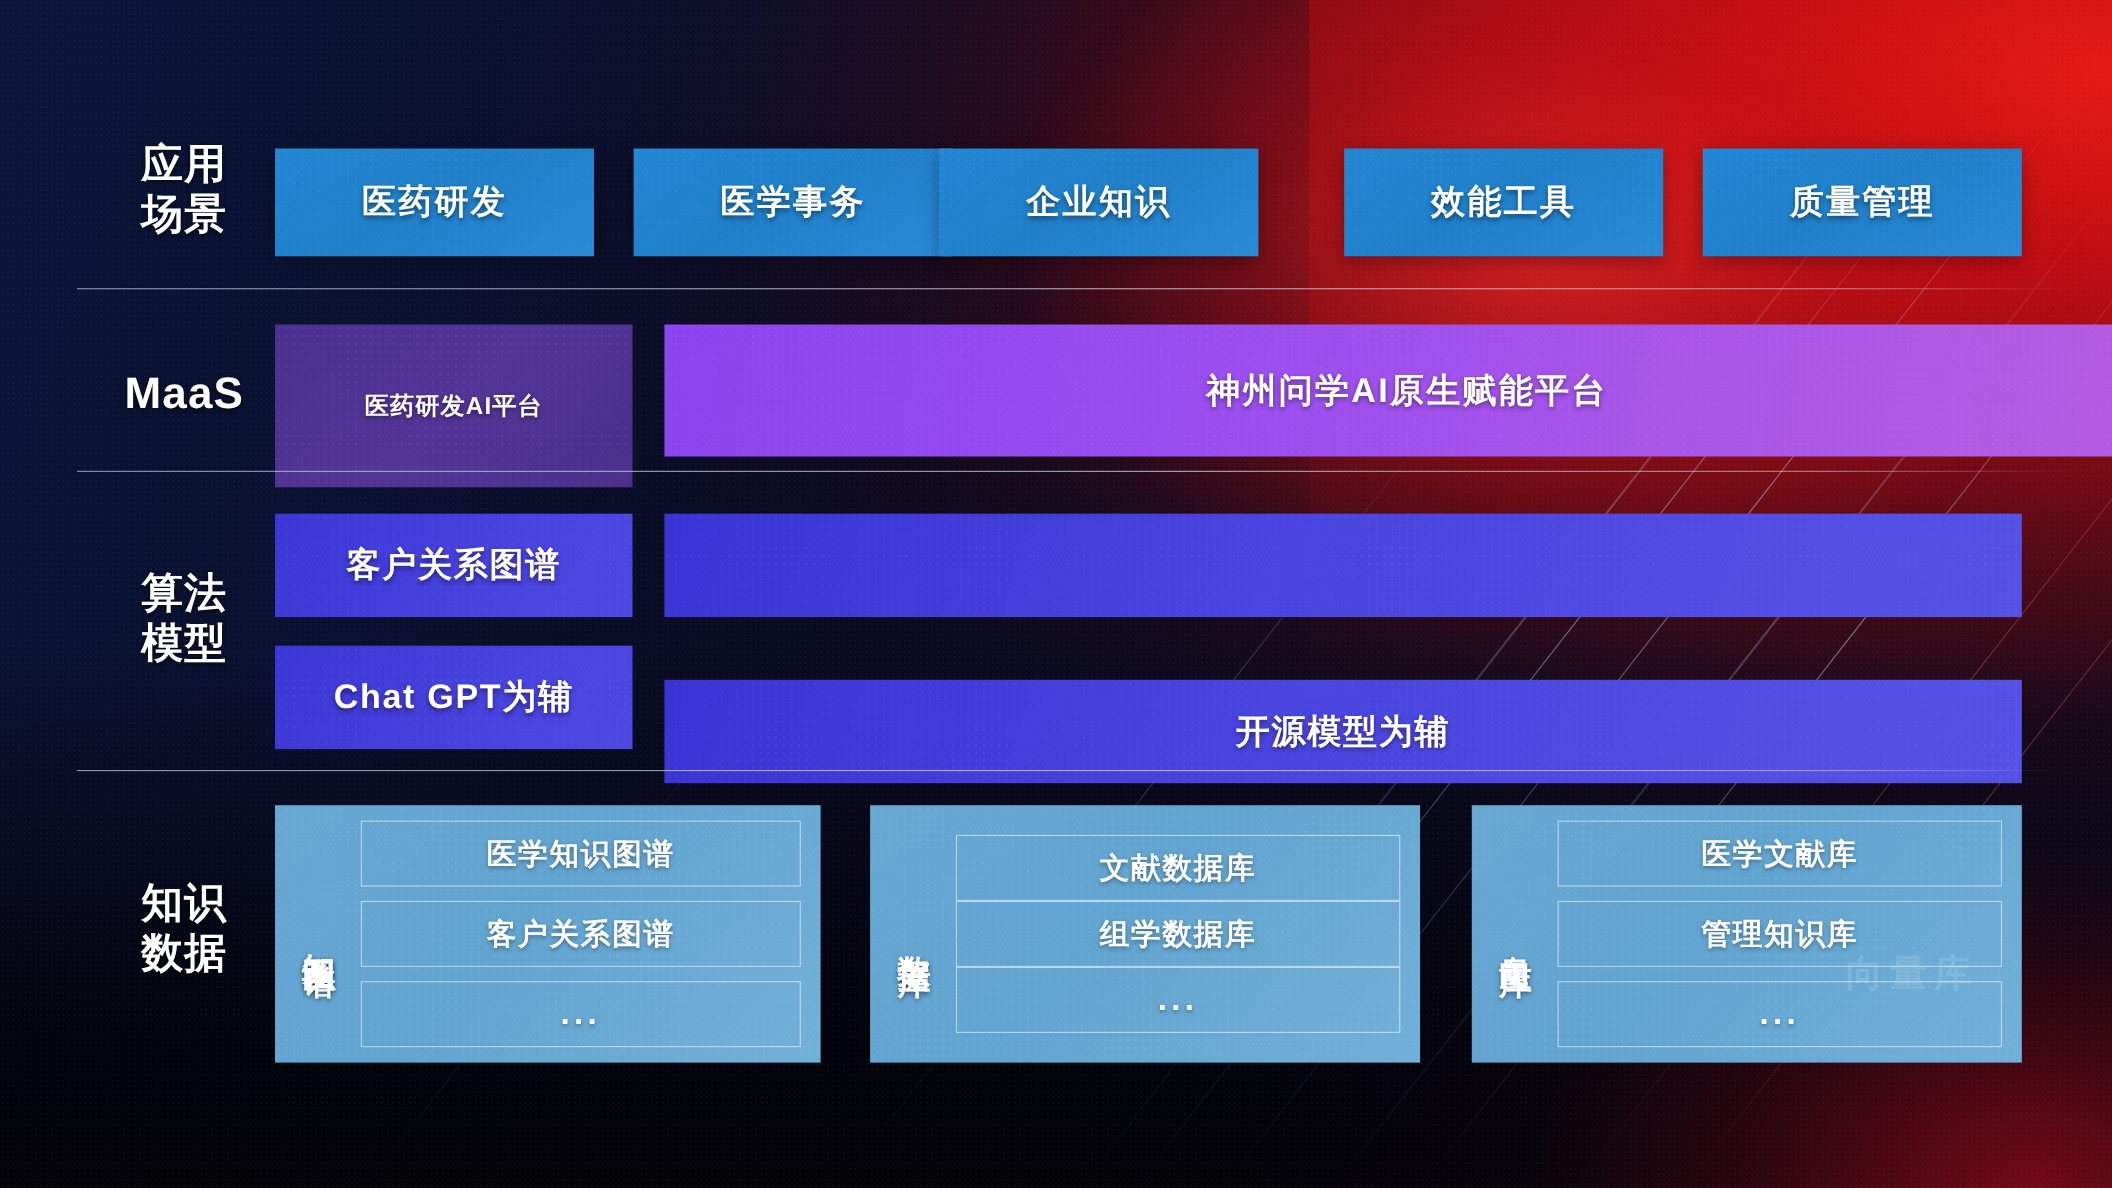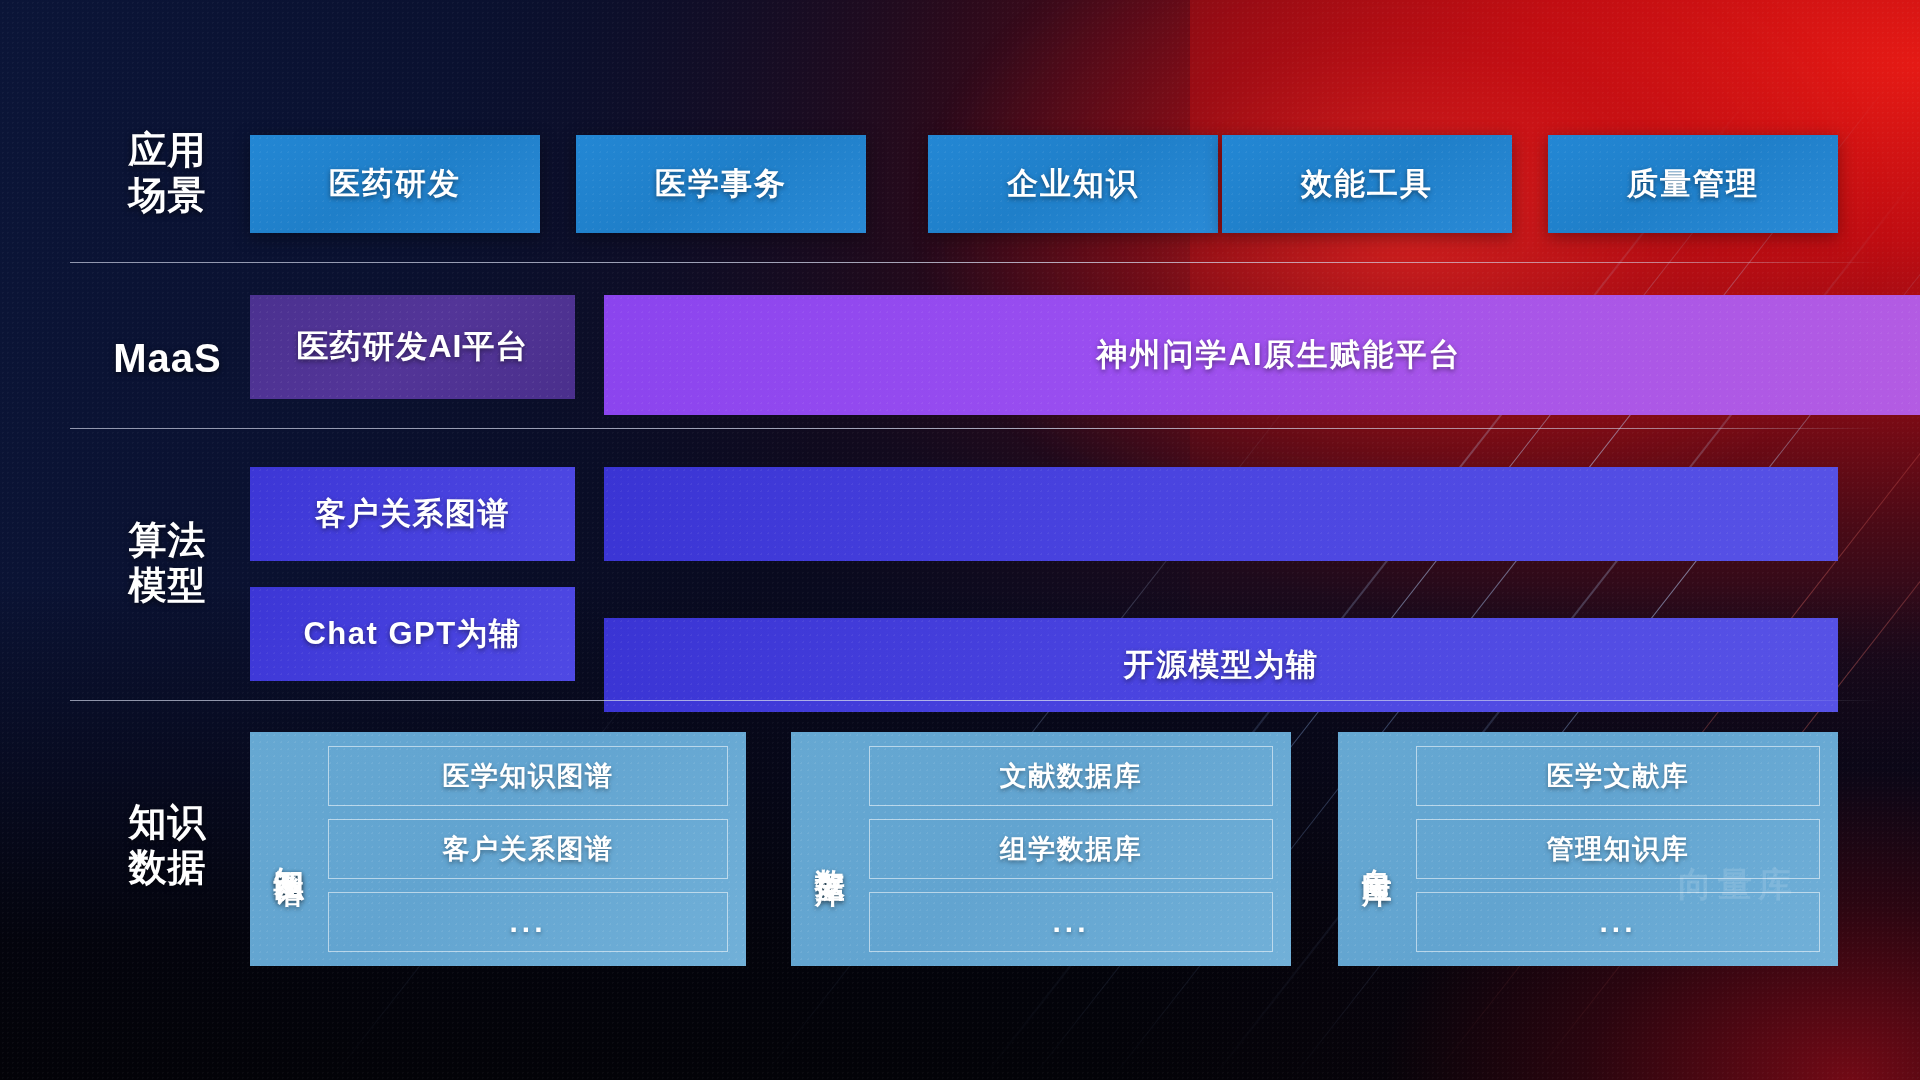--- a/index.html
+++ b/index.html
@@ -79,21 +79,21 @@
   .card > span{position:relative;z-index:2;}
 
   
   .app{
     height:98px;font-size:31px;letter-spacing:2px;
     background:linear-gradient(150deg,#2387d4 0%,#1f7fc9 48%,#2a8ad6 100%);
     box-shadow:0 4px 16px rgba(0,0,0,.35);
   }
   
   .maas-dark{
-    height:104px;font-size:32px;letter-spacing:1px;
+    height:148px;font-size:22px;letter-spacing:1px;
     background:linear-gradient(135deg,#4b3190 0%,#533598 50%,#4a2f8c 100%);
     align-items:center;
   }
   .maas-bright{
     height:120px;font-size:31px;letter-spacing:2px;
     background:linear-gradient(100deg,#8b44ee 0%,#9a4ef0 38%,#a855e8 66%,#b45ce2 100%);
   }
   
   .algo{
     height:94px;font-size:31px;letter-spacing:1.5px;
@@ -164,21 +164,21 @@
 场景</div>
 
   <div class="card app" style="left:250px;top:135px;width:290px;">
     <div class="tex"></div>
       <span>医药研发</span>
   </div>
   <div class="card app" style="left:576px;top:135px;width:290px;">
     <div class="tex"></div>
       <span>医学事务</span>
   </div>
-  <div class="card app" style="left:928px;top:135px;width:290px;">
+  <div class="card app" style="left:854px;top:135px;width:290px;">
     <div class="tex"></div>
       <span>企业知识</span>
   </div>
   <div class="card app" style="left:1222px;top:135px;width:290px;">
     <div class="tex"></div>
       <span>效能工具</span>
   </div>
   <div class="card app" style="left:1548px;top:135px;width:290px;">
     <div class="tex"></div>
       <span>质量管理</span>
@@ -227,21 +227,21 @@
   <div class="kpanel" style="left:250px;width:496px;">
     <div class="tex"></div>
     <div class="ktitle">知识图谱</div>
     <div class="kitems">
       <div class="kitem">医学知识图谱</div>
       <div class="kitem">客户关系图谱</div>
       <div class="kitem ellip">...</div>
     </div>
   </div>
 
-  <div class="kpanel" style="left:791px;width:500px;">
+  <div class="kpanel" style="left:791px;width:500px;align-items:center;">
     <div class="tex"></div>
     <div class="ktitle">数据库</div>
     <div class="kitems">
       <div class="kitem">文献数据库</div>
       <div class="kitem">组学数据库</div>
       <div class="kitem ellip">...</div>
     </div>
   </div>
 
   <div class="kpanel" style="left:1338px;width:500px;">

